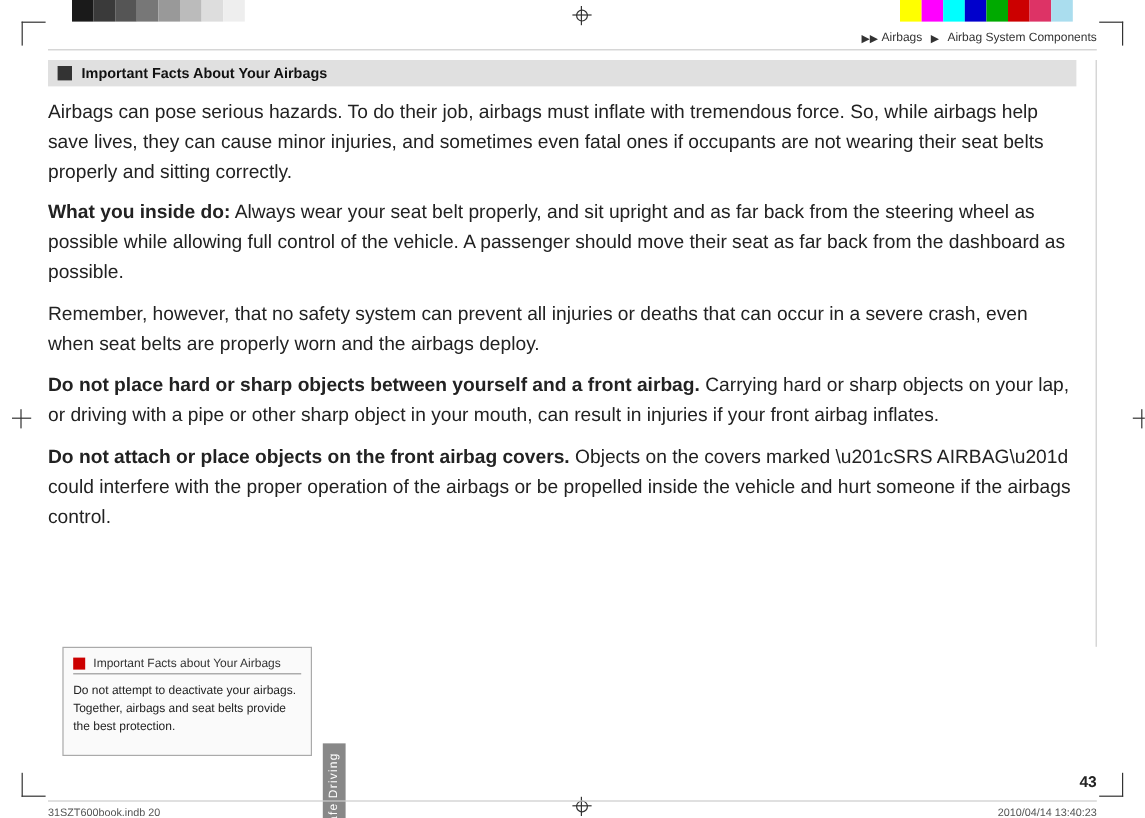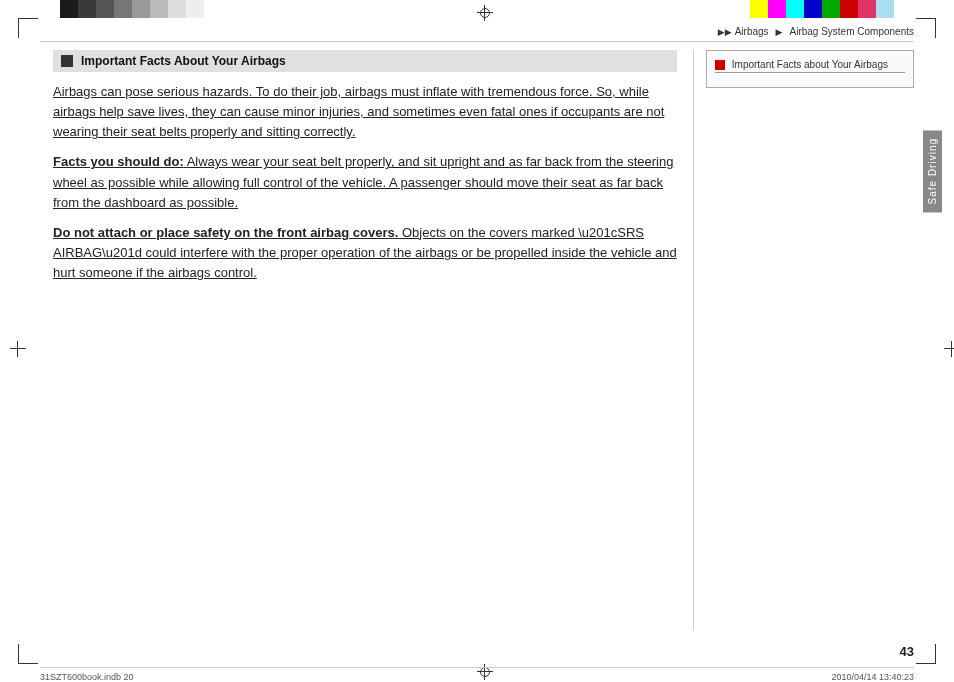--- a/index.html
+++ b/index.html
@@ -203,24 +203,23 @@
     }
     .breadcrumb-arrow {
       color: #333;
       margin: 0 3px;
       font-size: 9px;
     }
 
     
     .main-layout {
       display: flex;
-      flex-direction: row;
+      flex-direction: column;
       margin-top: 8px;
       height: calc(100% - 50px);
-      margin-left: 13px;
     }
 
     
     .left-column {
       flex: 1;
       padding-right: 16px;
       border-right: 1px solid #ccc;
     }
 
     
@@ -247,25 +246,24 @@
       flex-shrink: 0;
     }
     .section-heading-text {
       font-size: 12px;
       font-weight: bold;
       color: #111;
     }
 
     
     .body-para {
-      font-size: 13px;
+      font-size: 16px;
       line-height: 1.55;
       color: #222;
       margin-bottom: 10px;
-      text-decoration: underline;
     }
     .body-para b {
       font-weight: bold;
     }
 
     
     .sidebar-heading {
       font-size: 10px;
       color: #333;
       margin-bottom: 6px;
@@ -383,42 +381,48 @@
     <div class="left-column">
 
       <div class="section-heading">
         <span class="section-heading-icon"></span>
         <span class="section-heading-text">Important Facts About Your Airbags</span>
       </div>
 
       <p class="body-para">Airbags can pose serious hazards. To do their job, airbags must inflate with tremendous force. So, while airbags help save lives, they can cause minor injuries, and sometimes even fatal ones if occupants are not wearing their seat belts properly and sitting correctly.</p>
 
       <p class="body-para">
-        <b>Facts you should do:</b>
+        <b>What you inside do:</b>
         <span> Always wear your seat belt properly, and sit upright and as far back from the steering wheel as possible while allowing full control of the vehicle. A passenger should move their seat as far back from the dashboard as possible.</span>
       </p>
 
-
+      <p class="body-para">Remember, however, that no safety system can prevent all injuries or deaths that can occur in a severe crash, even when seat belts are properly worn and the airbags deploy.</p>
 
       <p class="body-para">
-        <b>Do not attach or place safety on the front airbag covers.</b>
+        <b>Do not place hard or sharp objects between yourself and a front airbag.</b>
+        <span> Carrying hard or sharp objects on your lap, or driving with a pipe or other sharp object in your mouth, can result in injuries if your front airbag inflates.</span>
+      </p>
+
+      <p class="body-para">
+        <b>Do not attach or place objects on the front airbag covers.</b>
         <span> Objects on the covers marked \u201cSRS AIRBAG\u201d could interfere with the proper operation of the airbags or be propelled inside the vehicle and hurt someone if the airbags control.</span>
       </p>
 
     </div>
 
     <div class="right-column">
 
       <div style="border: 1px solid #aaa; padding: 8px; background: #fafafa;">
 
         <div class="sidebar-heading">
           <span class="sidebar-heading-icon"></span>
           <span>Important Facts about Your Airbags</span>
         </div>
 
+        <p class="sidebar-text">Do not attempt to deactivate your airbags. Together, airbags and seat belts provide the best protection.</p>
 
 
       </div>
 
       <div class="safe-driving-tab">Safe Driving</div>
 
     </div>
 
   </div>
 

